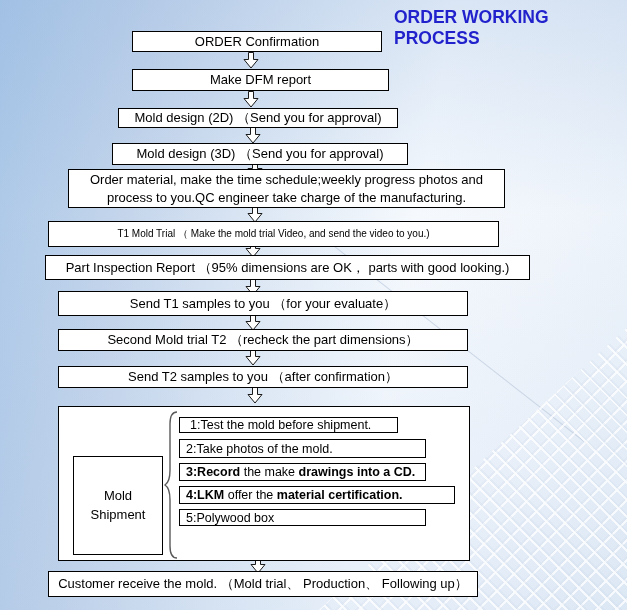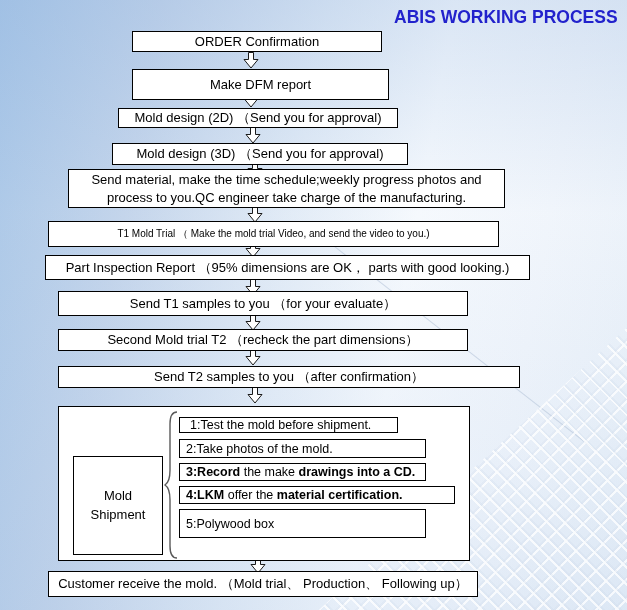--- a/index.html
+++ b/index.html
@@ -54,32 +54,32 @@
   .item b{font-weight:bold;}
 </style>
 </head>
 <body>
 
 <div class="stage">
 
   <div class="deco deco-line"></div>
   <div class="deco deco-herringbone"></div>
 
-  <div class="title" style="color: rgb(34, 34, 204);">ABIS WORKING PROCESS</div>
+  <div class="title" style="color: rgb(34, 34, 204);">ORDER WORKING PROCESS</div>
 
   <div class="fbox" style="left:132px;top:31px;width:250px;height:21px;">ORDER Confirmation</div>
-  <div class="fbox" style="left:132px;top:69px;width:257px;height:31px;">Make DFM report</div>
+  <div class="fbox" style="left:132px;top:69px;width:257px;height:22px;">Make DFM report</div>
   <div class="fbox" style="left:118px;top:108px;width:280px;height:20px;">Mold design (2D) （Send you for approval)</div>
   <div class="fbox" style="left:112px;top:143px;width:296px;height:22px;">Mold design (3D) （Send you for approval)</div>
-  <div class="fbox" style="left:68px;top:169px;width:437px;height:39px;padding:2px 6px;">Send material, make the time schedule;weekly progress photos and process to you.QC engineer take charge of the manufacturing.</div>
+  <div class="fbox" style="left:68px;top:169px;width:437px;height:39px;padding:2px 6px;">Order material, make the time schedule;weekly progress photos and process to you.QC engineer take charge of the manufacturing.</div>
   <div class="fbox" style="left:48px;top:221px;width:451px;height:26px;font-size:10px;">T1 Mold Trial （ Make the mold trial Video, and send the video to you.)</div>
   <div class="fbox" style="left:45px;top:255px;width:485px;height:25px;">Part Inspection Report （95% dimensions are OK， parts with good looking.)</div>
   <div class="fbox" style="left:58px;top:291px;width:410px;height:25px;">Send T1 samples to you （for your evaluate）</div>
   <div class="fbox" style="left:58px;top:329px;width:410px;height:22px;">Second Mold trial T2 （recheck the part dimensions）</div>
-  <div class="fbox" style="left:58px;top:366px;width:462px;height:22px;text-align:center;">Send T2 samples to you （after confirmation）</div>
+  <div class="fbox" style="left:58px;top:366px;width:410px;height:22px;text-align:center;">Send T2 samples to you （after confirmation）</div>
 
   <div class="bigbox">
     <div class="shiplabel">
       <span>Mold</span>
       <span>Shipment</span>
     </div>
     <div class="brace">
       <svg width="18" height="150" viewBox="0 0 18 150">
         <path d="M15 2 Q8 2 8 14 L8 60 Q8 72 3 75 Q8 78 8 90 L8 136 Q8 148 15 148" fill="none" stroke="#5a5a5a" stroke-width="1.4"></path>
       </svg>
@@ -89,21 +89,21 @@
     </div>
     <div class="item" style="left:120px;top:32px;width:247px;height:19px;">
       <span>2:Take photos of the mold.</span>
     </div>
     <div class="item" style="left:120px;top:56px;width:247px;height:18px;">
       <span><b>3:Record</b><span> the make </span><b>drawings into a CD.</b></span>
     </div>
     <div class="item" style="left:120px;top:79px;width:276px;height:18px;">
       <span><b>4:LKM</b><span> offer the </span><b>material certification.</b></span>
     </div>
-    <div class="item" style="left:120px;top:102px;width:247px;height:29px;">
+    <div class="item" style="left:120px;top:102px;width:247px;height:17px;">
       <span>5:Polywood box</span>
     </div>
   </div>
 
   <div class="fbox" style="left:48px;top:571px;width:430px;height:26px;">Customer receive the mold. （Mold trial、 Production、 Following up）</div>
 
   <div class="arrow" style="left:243px;top:52px;">
       <svg width="16" height="17" viewBox="0 0 16 17">
         <path d="M5.5 0.5 H10.5 V7.5 H15 L8 16 L1 7.5 H5.5 Z" fill="#ffffff" stroke="#1a1a1a"></path>
       </svg>

